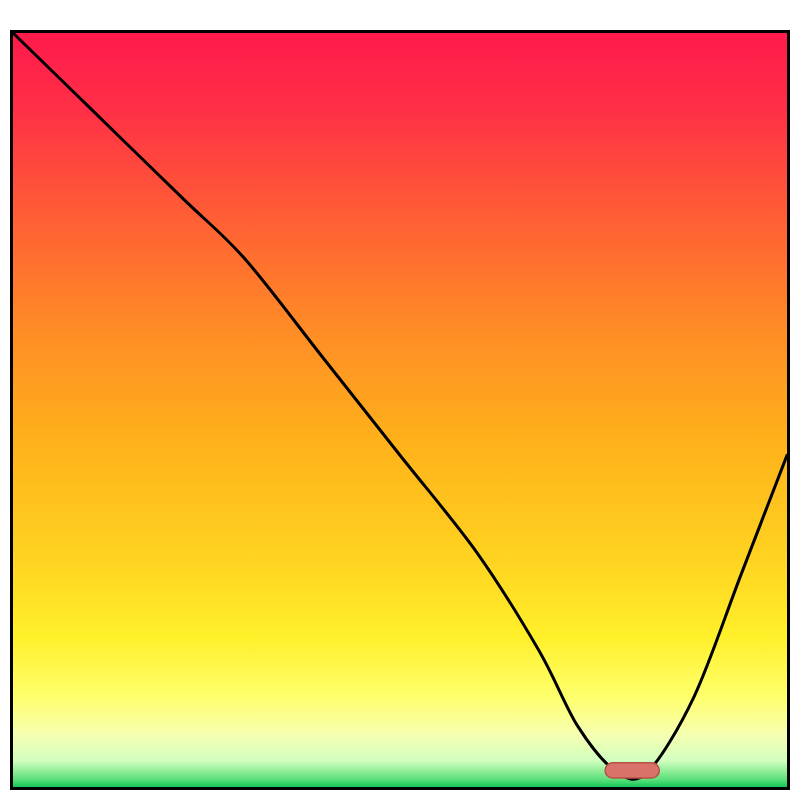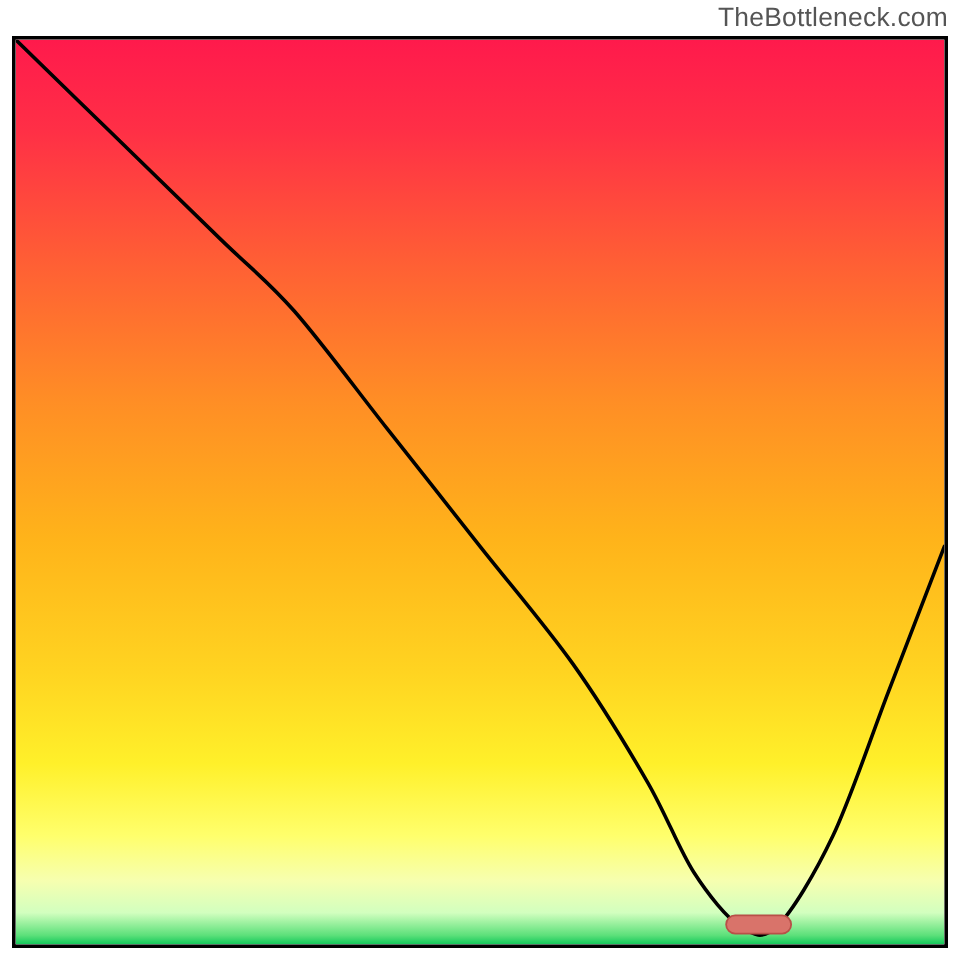--- a/index.html
+++ b/index.html
@@ -37,21 +37,20 @@
     overflow: hidden;
   }
   svg {
     display: block;
   }
 </style>
 </head>
 <body>
 
 <div id="stage">
-  <div id="watermark">TheBottleneck.com</div>
 
   <div id="plot-box">
     <svg id="chart-svg" width="774" height="754" viewBox="0 0 774 754" preserveAspectRatio="none">
       <defs>
         <linearGradient id="bg-grad" x1="0" y1="0" x2="0" y2="1">
             <stop offset="0%" stop-color="#ff1a4c"></stop>
             <stop offset="10%" stop-color="#ff2f46"></stop>
             <stop offset="25%" stop-color="#ff6034"></stop>
             <stop offset="40%" stop-color="#ff8e25"></stop>
             <stop offset="55.00000000000001%" stop-color="#ffb31a"></stop>

